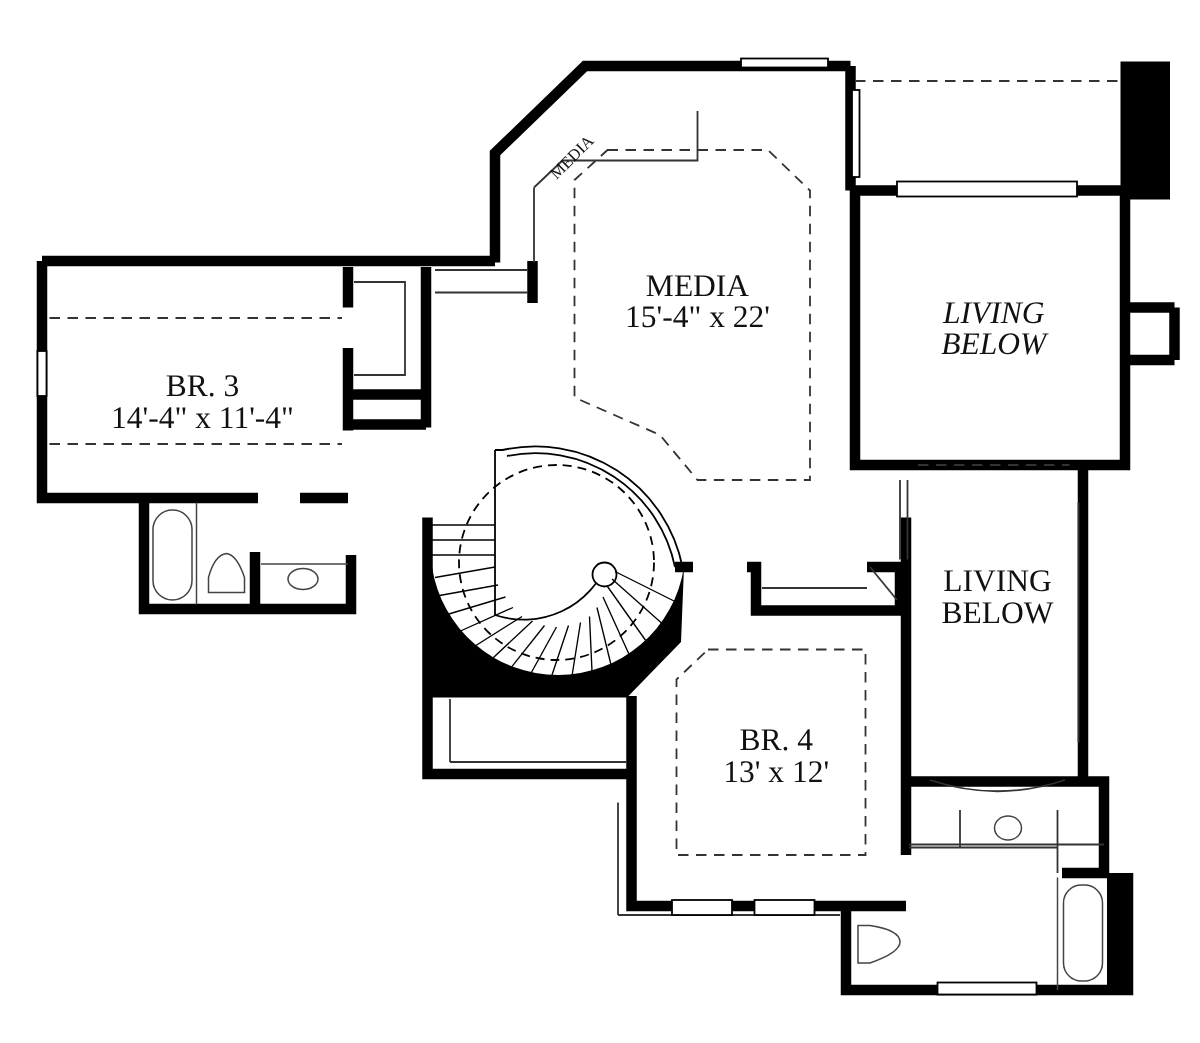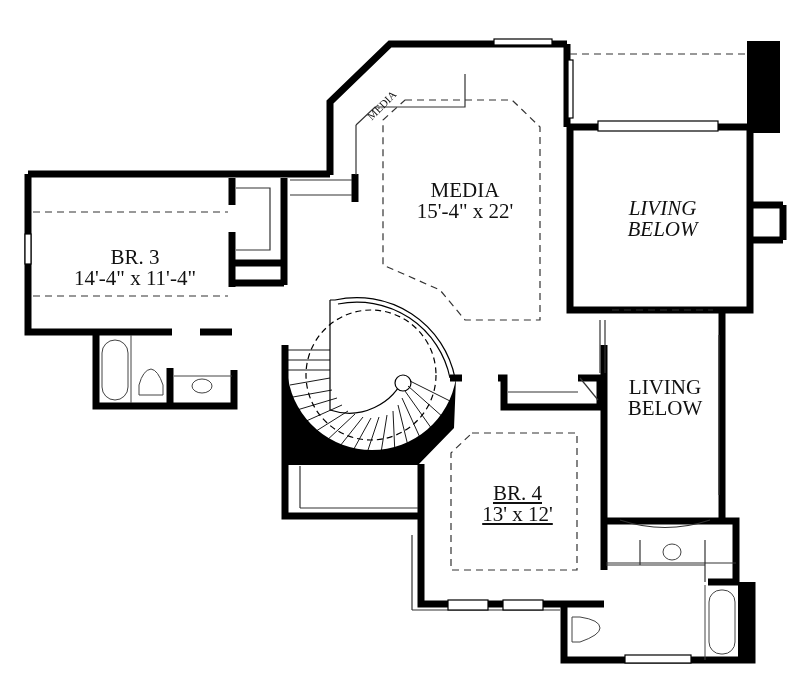--- a/index.html
+++ b/index.html
@@ -149,16 +149,16 @@
   <span class="dim">BELOW</span>
 </div>
 <div class="lbl big" style="left:45px; top:247px; width:180px;">
   <span class="name">BR. 3</span>
   <span class="dim">14'-4" x 11'-4"</span>
 </div>
 <div class="lbl big" style="left:610px; top:377px; width:110px;">
   <span class="name">LIVING</span>
   <span class="dim">BELOW</span>
 </div>
-<div class="lbl big" style="left:460px; top:483px; width:115px;text-decoration:underline;">
+<div class="lbl big" style="left:460px; top:483px; width:115px;">
   <span class="name">BR. 4</span>
   <span class="dim">13' x 12'</span>
 </div>
 
 </body></html>

